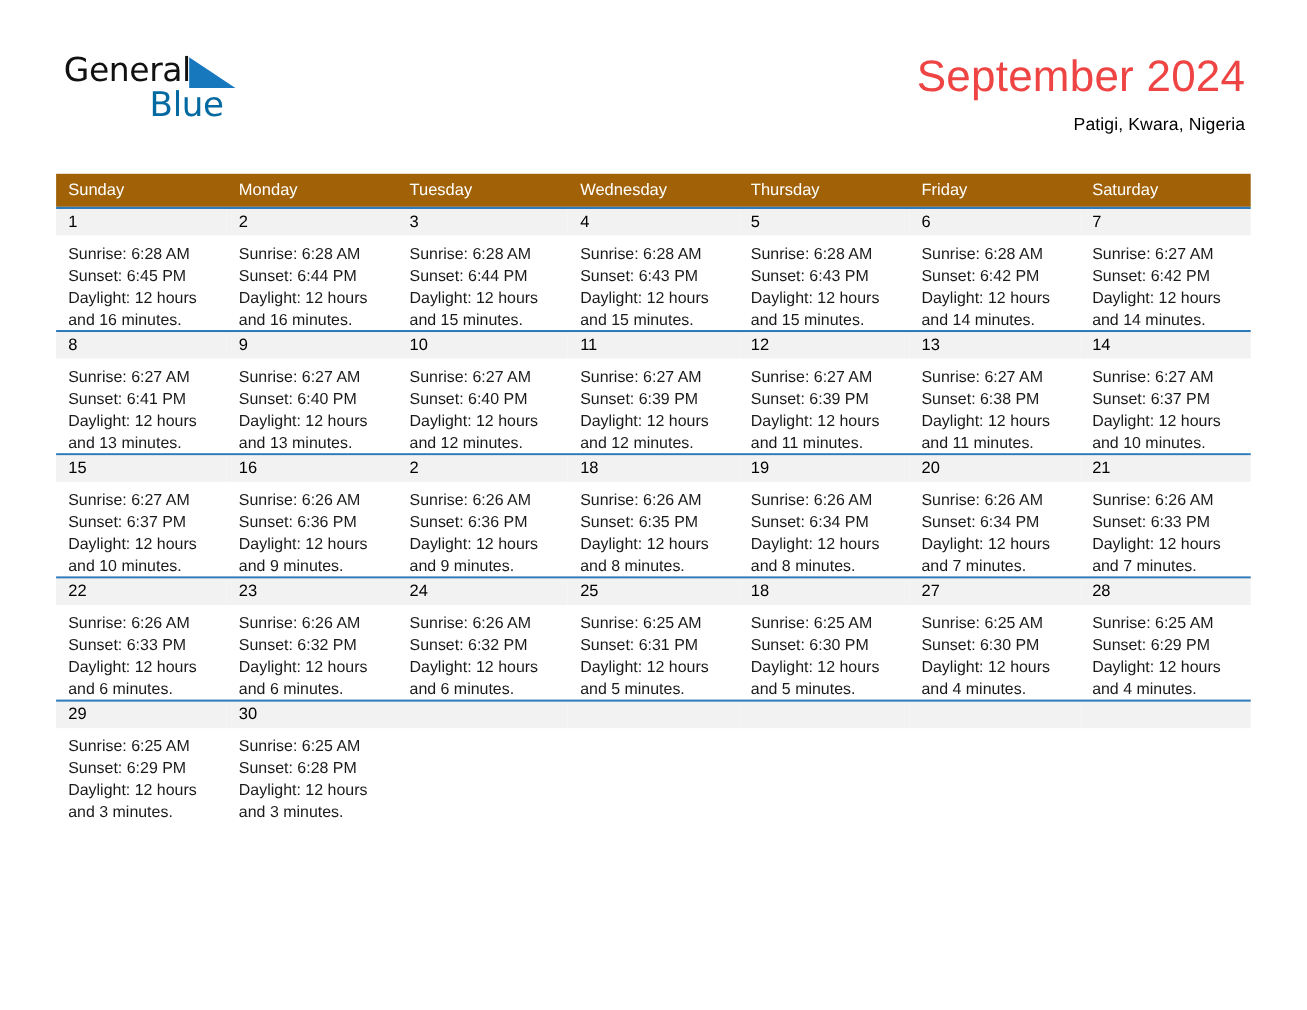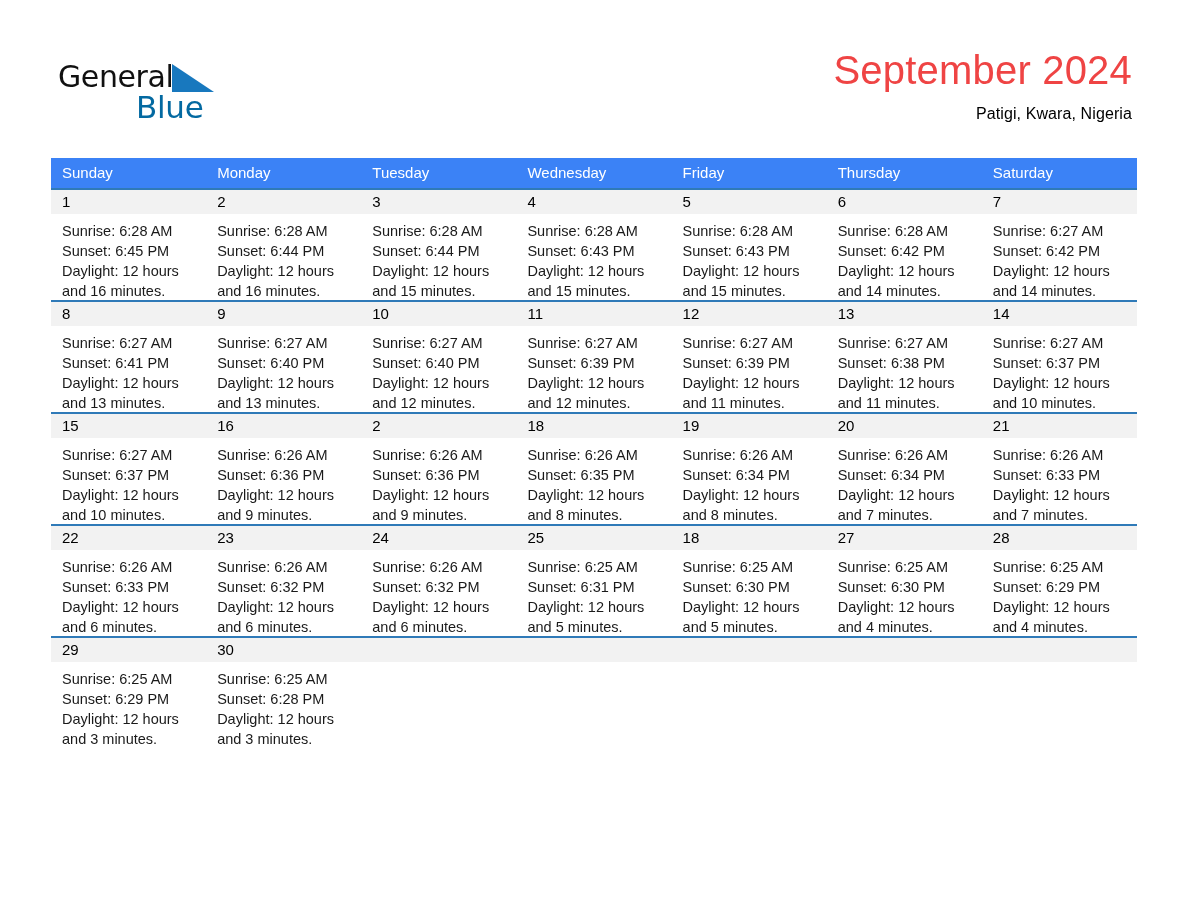--- a/index.html
+++ b/index.html
@@ -28,21 +28,20 @@
     height: 110px;
     padding: 48px 52px 0 58px;
     box-sizing: border-box;
   }
   .brand {
     position: absolute;
     left: 58px;
     top: 50px;
     width: 300px;
     height: 70px;
-    margin-top: 12px;
   }
   .brand-general {
     font-family: "DejaVu Sans", sans-serif;
     font-size: 30px;
     letter-spacing: -0.4px;
     color: #111111;
     line-height: 1;
     display: inline-block;
   }
   .brand-triangle {
@@ -89,21 +88,21 @@
 
   
   .calendar {
     position: absolute;
     left: 51px;
     top: 158px;
     width: 1086px;
   }
   .dow-row {
     display: flex;
-    background: #3b82f6;
+    background: #a16207;
     height: 30px;
   }
   .dow-cell {
     flex: 1 1 0;
     color: #ffffff;
     font-size: 15px;
     line-height: 30px;
     padding-left: 11px;
     box-sizing: border-box;
     white-space: nowrap;
@@ -171,22 +170,22 @@
 
   </div>
 
   <div class="calendar">
 
     <div class="dow-row">
       <div class="dow-cell">Sunday</div>
       <div class="dow-cell">Monday</div>
       <div class="dow-cell">Tuesday</div>
       <div class="dow-cell">Wednesday</div>
+      <div class="dow-cell">Thursday</div>
       <div class="dow-cell">Friday</div>
-      <div class="dow-cell">Thursday</div>
       <div class="dow-cell">Saturday</div>
     </div>
 
     <div class="week">
       <div class="week-inner">
         <div class="day-cell">
           <div class="day-num-band"><span class="day-num">1</span></div>
           <div class="day-body">
             <div>Sunrise: 6:28 AM</div>
             <div>Sunset: 6:45 PM</div>

